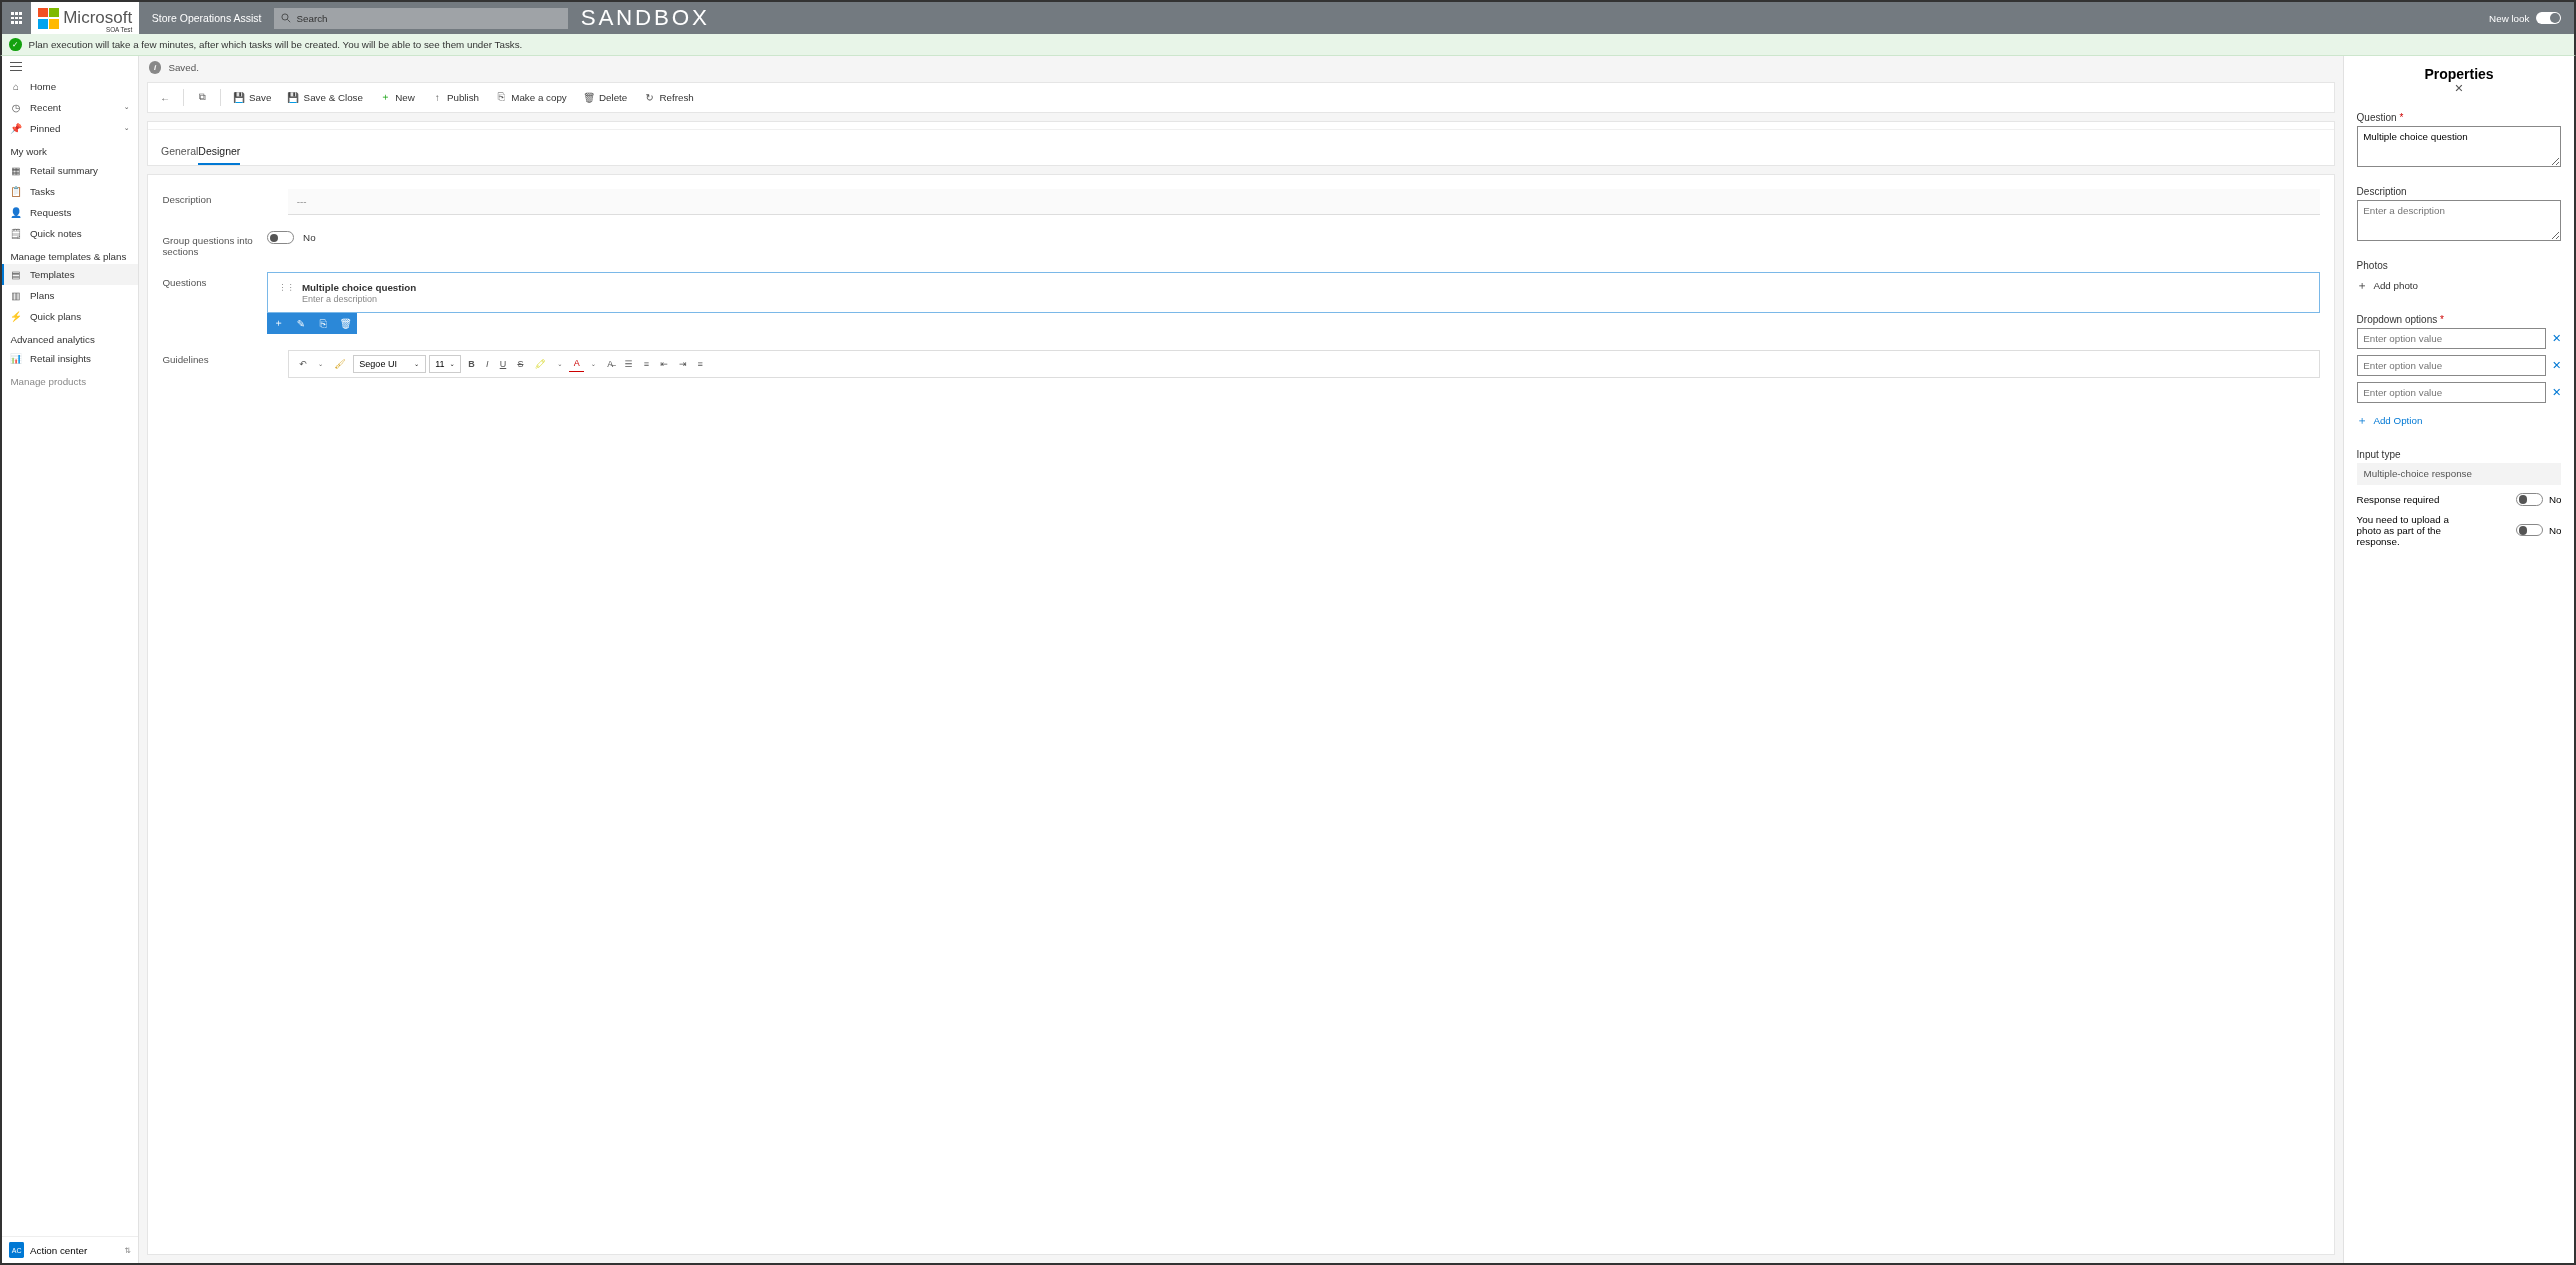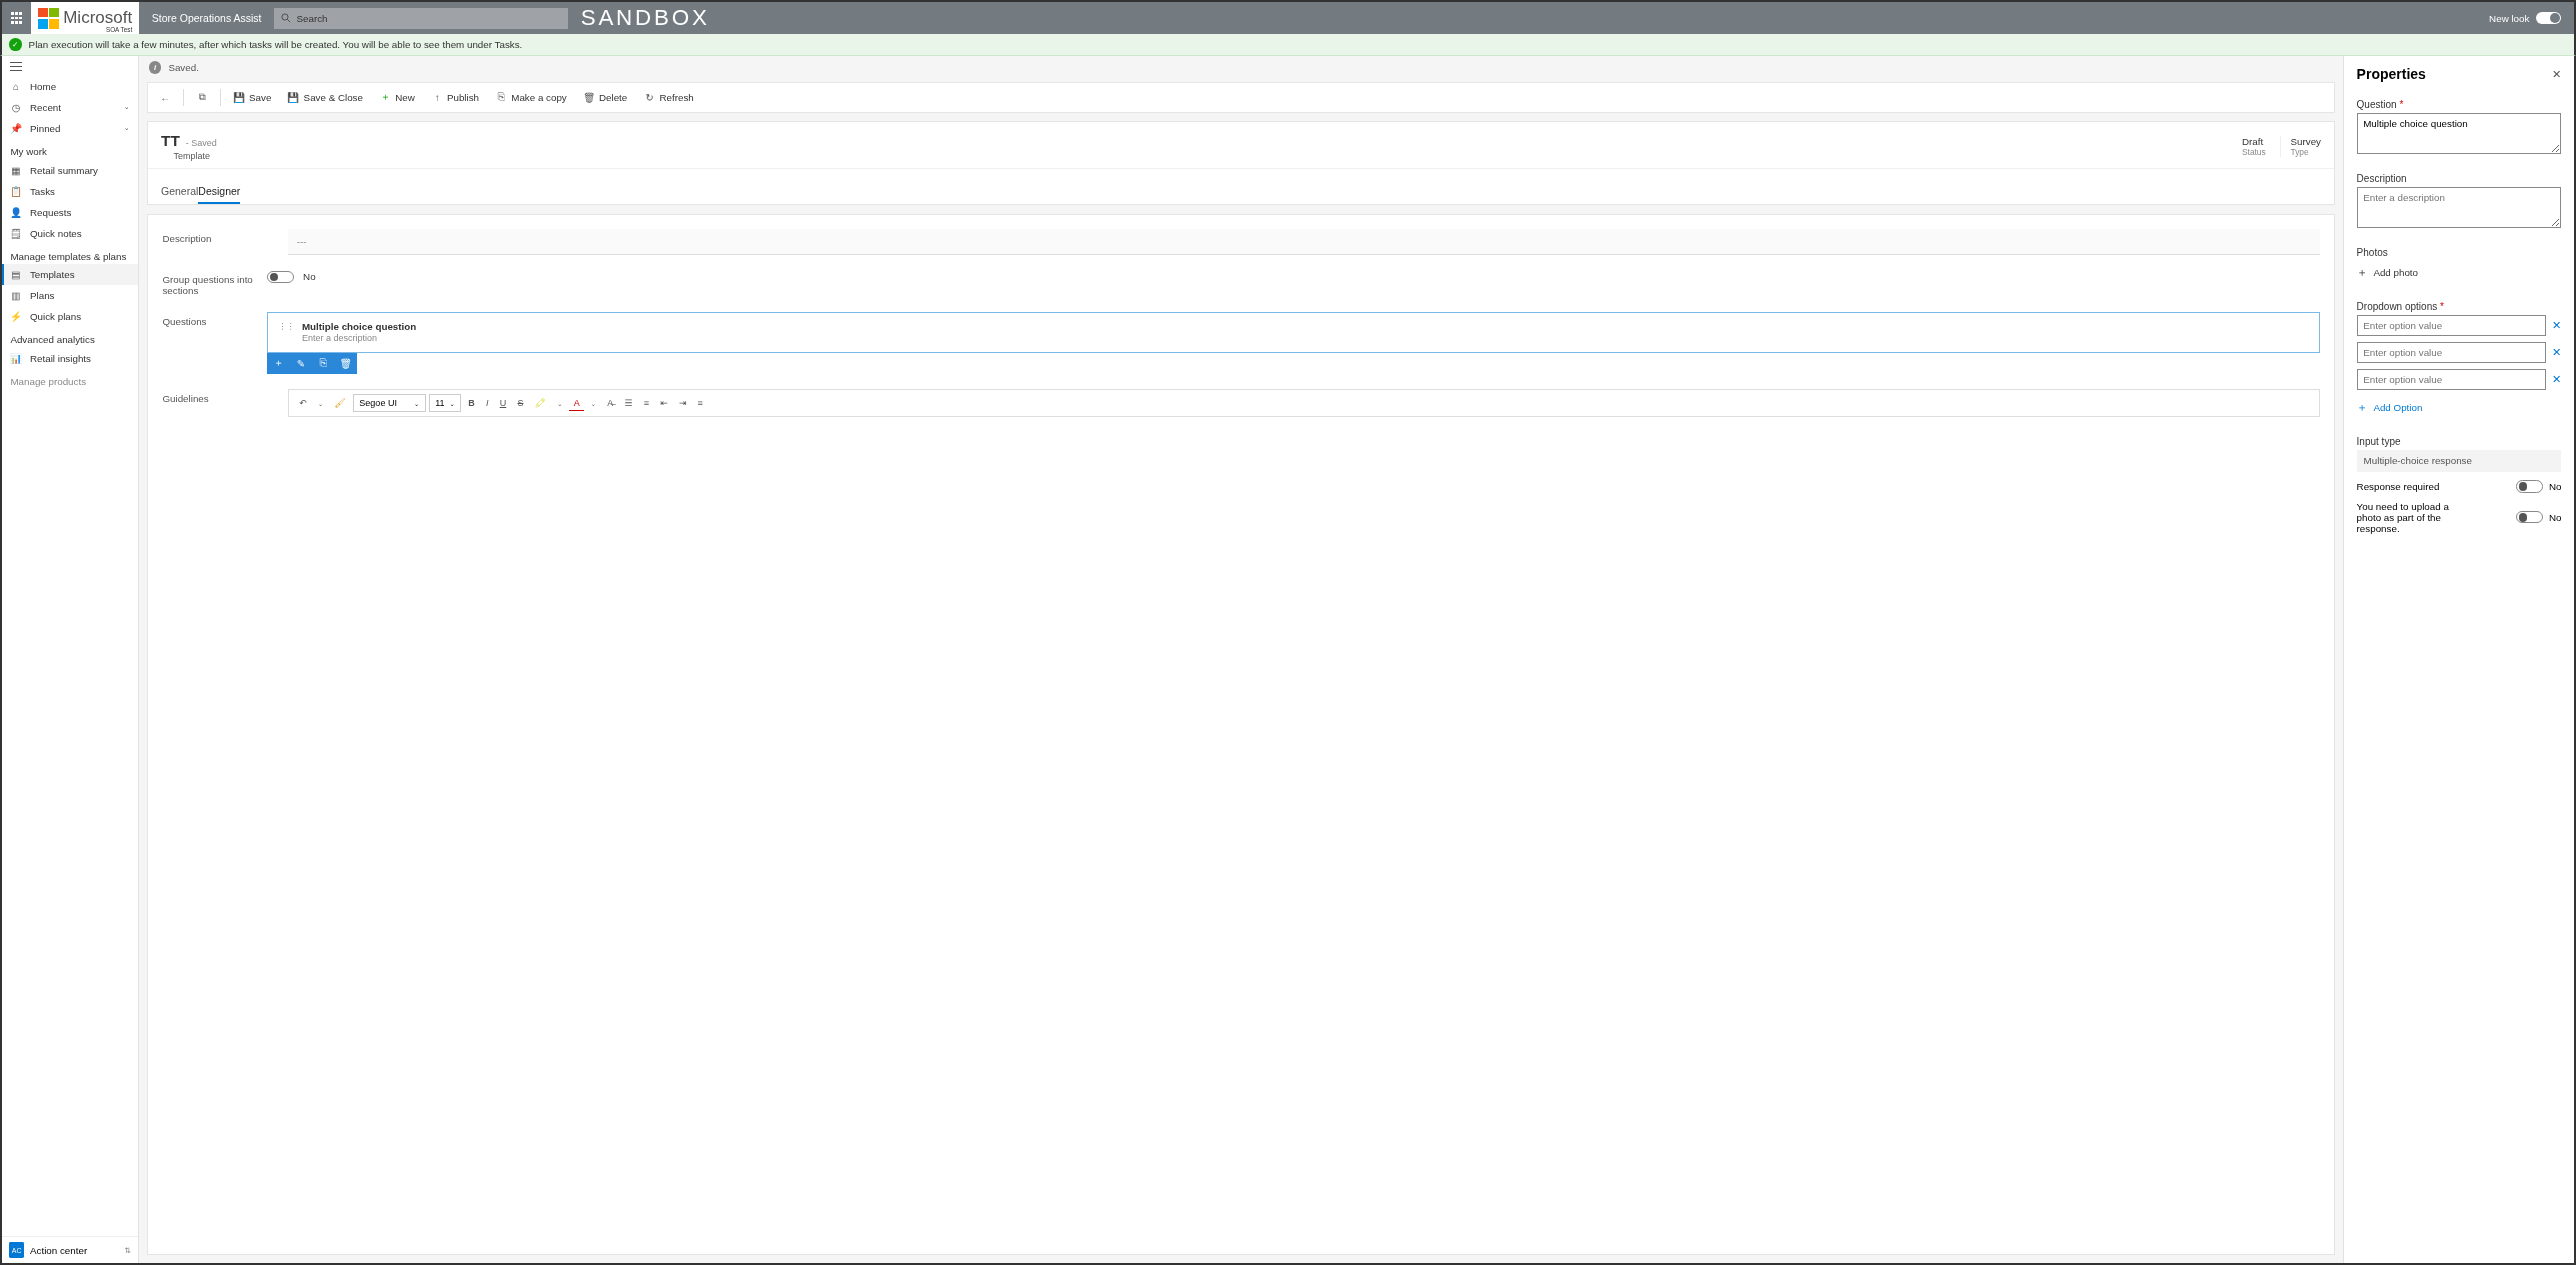--- a/index.html
+++ b/index.html
@@ -88,21 +88,21 @@
 .q-toolbar { display: flex; background: #2b88d8; width: fit-content; }
 .q-tool { width: 22.4px; height: 21px; display: flex; align-items: center; justify-content: center; color: #fff; cursor: pointer; font-size: 9.8px; }
 
 .rte-toolbar { display: flex; align-items: center; gap: 2.8px; border: 0.7px solid #ddd; padding: 4.2px 5.6px; font-size: 9px; background: #fff; flex-wrap: wrap; }
 .rte-btn { padding: 2.8px 4.2px; cursor: pointer; color: #555; }
 .rte-select { border: 0.7px solid #ccc; padding: 2.8px 5.6px; font-size: 9px; display: flex; align-items: center; gap: 17px; background: #fff; cursor: pointer; }
 .rte-textarea { border: 0.7px solid #ddd; border-top: none; padding: 9.8px; min-height: 42px; font-size: 9.8px; color: #888; }
 
 
 .props { width: 231px; border-left: 0.7px solid #e1e1e1; background: #fff; padding: 9.8px 12.6px; overflow-y: auto; }
-.props-head { display: flex; align-items: center; justify-content: space-between; margin-bottom: 9.8px; }
+.props-head { display: flex; align-items: center; justify-content: space-between; margin-bottom: 9.8px; flex-direction: column; }
 .props-head h2 { font-size: 14px; font-weight: 600; }
 .close-x { font-size: 11.2px; color: #555; cursor: pointer; }
 .prop-label { font-size: 10px; color: #333; margin-bottom: 2.8px; margin-top: 17px; display: block; }
 .req-star { color: #c00; }
 .prop-textarea { width: 100%; border: 0.7px solid #888; padding: 4.2px 5.6px; font-size: 9.8px; height: 41px; resize: vertical; font-family: inherit; }
 .add-link { display: flex; align-items: center; gap: 5.6px; font-size: 9.8px; color: #333; padding: 4.2px 0; cursor: pointer; }
 .plus { font-size: 11.2px; }
 .opt-row { display: flex; align-items: center; gap: 5.6px; margin-bottom: 5.6px; }
 .opt-row input { flex: 1; border: 0.7px solid #888; padding: 4.2px 5.6px; font-size: 9.8px; }
 .opt-del { color: #0078d4; font-size: 11.2px; cursor: pointer; }
@@ -267,37 +267,20 @@
         <span class="cmd-icon">🗑</span>
         <span>Delete</span>
       </div>
       <div class="cmd-btn">
         <span class="cmd-icon">↻</span>
         <span>Refresh</span>
       </div>
     </div>
 
     <div class="record-card">
-      <div class="record-head">
-        <div>
-          <span class="record-title">TT</span>
-          <span class="record-sub">- Saved</span>
-          <div class="record-type">Template</div>
-        </div>
-        <div class="record-right">
-          <div>
-            <div class="val">Draft</div>
-            <div class="lbl">Status</div>
-          </div>
-          <div>
-            <div class="val">Survey</div>
-            <div class="lbl">Type</div>
-          </div>
-        </div>
-      </div>
       <div class="tabs">
         <div class="tab">General</div>
         <div class="tab active">Designer</div>
       </div>
     </div>
 
     <div class="form-area">
       <div class="form-row">
         <div class="form-label">Description</div>
         <div class="form-field">

